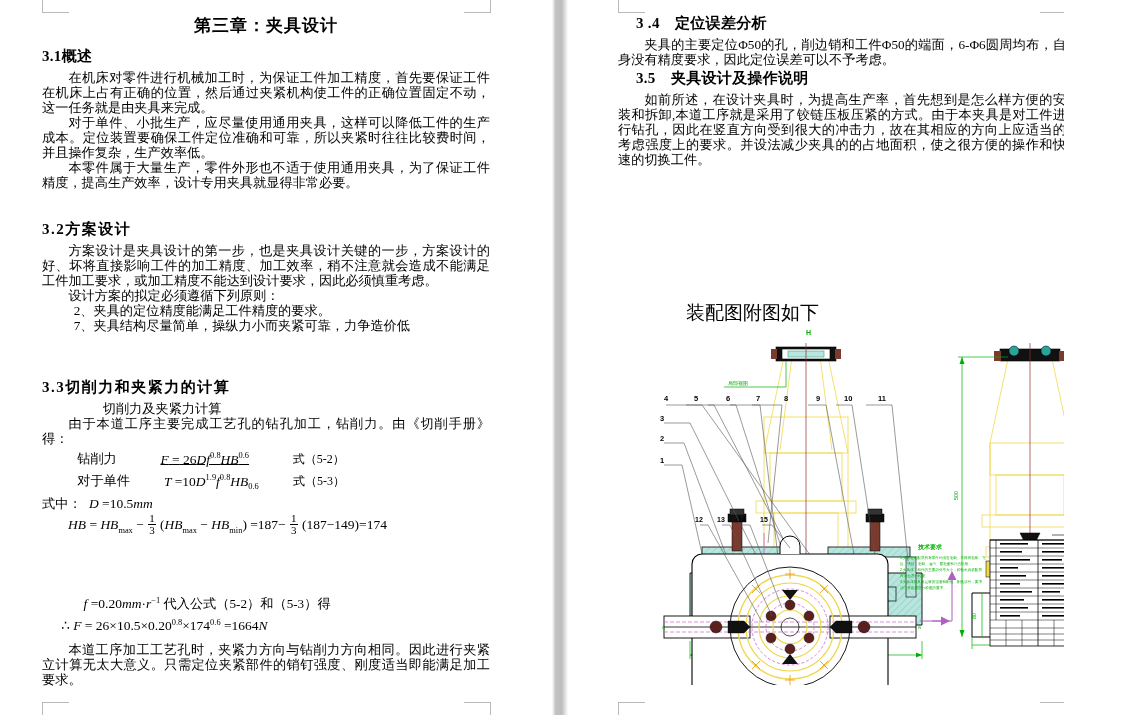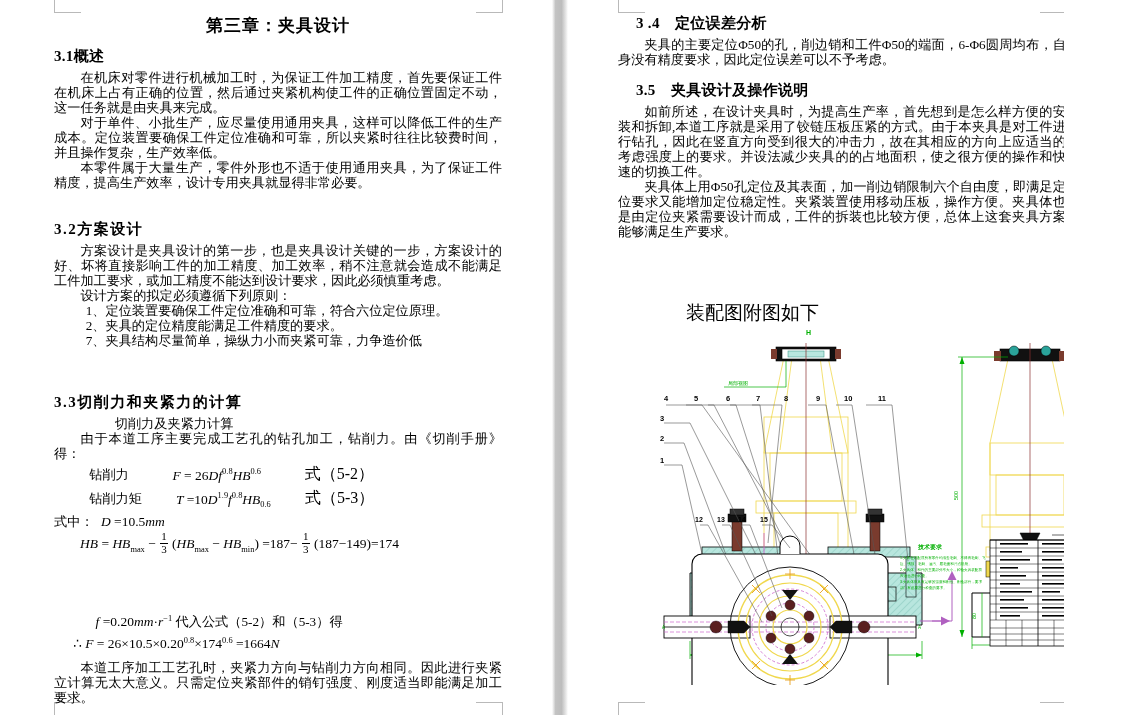--- a/index.html
+++ b/index.html
@@ -21,21 +21,21 @@
     background: #ffffff;
   }
   
   .page {
     position: absolute;
     top: 0;
     height: 715px;
     background: #ffffff;
     overflow: hidden;
   }
-  .page-left  { left: 16px;   width: 552px; }
+  .page-left  { left: 4px;   width: 552px; }
   .page-right { left: 568px; width: 496px; }
   .page-gap {
     position: absolute;
     top: 0;
     left: 552px;
     width: 16px;
     height: 715px;
     background: linear-gradient(to right,#ffffff 0%, #c3c3c3 22%, #bdbdbd 60%, #e9e9e9 88%, #ffffff 100%);
   }
   
@@ -100,21 +100,21 @@
     margin: 0 1px;
   }
   .frac .num { display: block; border-bottom: 1px solid #000; padding: 0 1px; }
   .frac .den { display: block; padding: 0 1px; }
   .mrow { margin: 3px 0; }
   .mlabel {
     font-style: normal;
     font-family: "Liberation Serif","DejaVu Serif",serif;
     font-size: 13.2px;
   }
-  .eqno { font-style: normal; font-size: 16px; }
+  .eqno { font-style: normal; font-size: 12px; }
 
   
   .fig-cap {
     position: absolute;
     font-size: 19px;
   }
   .cad {
     position: absolute;
     left: 656px;
     top: 325px;
@@ -140,41 +140,40 @@
       <h2 class="sec">3.1概述</h2>
       <p class="body indent">在机床对零件进行机械加工时，为保证工件加工精度，首先要保证工件在机床上占有正确的位置，然后通过夹紧机构使工件的正确位置固定不动，这一任务就是由夹具来完成。</p>
       <p class="body indent">对于单件、小批生产，应尽量使用通用夹具，这样可以降低工件的生产成本。定位装置要确保工件定位准确和可靠，所以夹紧时往往比较费时间，并且操作复杂，生产效率低。</p>
       <p class="body indent">本零件属于大量生产，零件外形也不适于使用通用夹具，为了保证工件精度，提高生产效率，设计专用夹具就显得非常必要。</p>
 
       <div class="blank-lg"></div>
 
       <h2 class="sec spaced">3.2方案设计</h2>
       <p class="body indent">方案设计是夹具设计的第一步，也是夹具设计关键的一步，方案设计的好、坏将直接影响工件的加工精度、加工效率，稍不注意就会造成不能满足工件加工要求，或加工精度不能达到设计要求，因此必须慎重考虑。</p>
       <p class="body indent">设计方案的拟定必须遵循下列原则：</p>
-      <p class="body lvl1">1、定位装置要确保工件定位准确和可靠，符合六位定位原理。</p>
       <p class="body lvl1">2、夹具的定位精度能满足工件精度的要求。</p>
       <p class="body lvl1">7、夹具结构尽量简单，操纵力小而夹紧可靠，力争造价低</p>
 
       <div class="blank-lg"></div>
       <div class="blank"></div>
 
       <h2 class="sec spaced">3.3切削力和夹紧力的计算</h2>
       <p class="body" style="padding-left:4.6em;">切削力及夹紧力计算</p>
       <p class="body indent">由于本道工序主要完成工艺孔的钻孔加工，钻削力。由《切削手册》得：</p>
 
       <div class="mrow" style="padding-left:2.2em;">
         <span class="mlabel">钻削力</span>
-        <span class="math" style="display:inline-block; width:168px; text-align:center;">
+        <span class="math" style="display:inline-block; width:168px; text-align:center;text-decoration:underline;">
           <i>F</i> <span class="up">=</span> <span class="up">26</span><i>Df</i><sup class="sm">0.8</sup><i>HB</i><sup class="sm">0.6</sup>
         </span>
         <span class="eqno">式（5-2）</span>
       </div>
 
       <div class="mrow" style="padding-left:2.2em;">
-        <span class="mlabel">钻削力矩</span>
+        <span class="mlabel">对于单件</span>
         <span class="math" style="display:inline-block; width:155px; text-align:center;">
           <i>T</i> <span class="up">=</span><span class="up">10</span><i>D</i><sup class="sm">1.9</sup><i>f</i><sup class="sm">0.8</sup><i>HB</i><sub class="sm">0.6</sub>
         </span>
         <span class="eqno">式（5-3）</span>
       </div>
 
       <div class="mrow">
         <span class="mlabel">式中：</span>
         <span class="math">&nbsp;<i>D</i> <span class="up">=</span><span class="up">10.5</span><i>mm</i></span>
         <span class="math" style="margin-left:26px;">
@@ -215,23 +214,22 @@
     <div class="crop tl" style="left:50px;  top:-14px;"></div>
     <div class="crop tr" style="left:472px; top:-14px;"></div>
     <div class="crop bl" style="left:50px;  bottom:-14px;"></div>
     <div class="crop br" style="left:472px; bottom:-14px;"></div>
 
     <div class="col" style="left:50px; top:14px; width:448px;">
 
       <h2 class="sec" style="padding-left:1.2em;">3 .4　定位误差分析</h2>
       <p class="body indent">夹具的主要定位Φ50的孔，削边销和工件Φ50的端面，6-Φ6圆周均布，自身没有精度要求，因此定位误差可以不予考虑。</p>
 
-      <h2 class="sec" style="padding-left:1.2em; margin-top:14px;">3.5　夹具设计及操作说明</h2>
+      <h2 class="sec" style="padding-left:1.2em; margin-top:2px;">3.5　夹具设计及操作说明</h2>
       <p class="body indent">如前所述，在设计夹具时，为提高生产率，首先想到是怎么样方便的安装和拆卸,本道工序就是采用了铰链压板压紧的方式。由于本夹具是对工件进行钻孔，因此在竖直方向受到很大的冲击力，故在其相应的方向上应适当的考虑强度上的要求。并设法减少夹具的的占地面积，使之很方便的操作和快速的切换工件。</p>
-      <p class="body indent">夹具体上用Φ50孔定位及其表面，加一削边销限制六个自由度，即满足定位要求又能增加定位稳定性。夹紧装置使用移动压板，操作方便。夹具体也是由定位夹紧需要设计而成，工件的拆装也比较方便，总体上这套夹具方案能够满足生产要求。</p>
     </div>
 
     <div class="fig-cap" style="left:118px; top:300px;">装配图附图如下</div>
 
     <div class="cad" style="left:88px; top:325px;">
       <svg width="448" height="360" viewBox="0 0 448 360" xmlns="http://www.w3.org/2000/svg">
         <defs>
           <pattern id="hatchA" width="5" height="5" patternTransform="rotate(45)" patternUnits="userSpaceOnUse">
             <line x1="0" y1="0" x2="0" y2="5" stroke="#2f8f80" stroke-width="0.7"></line>
           </pattern>

